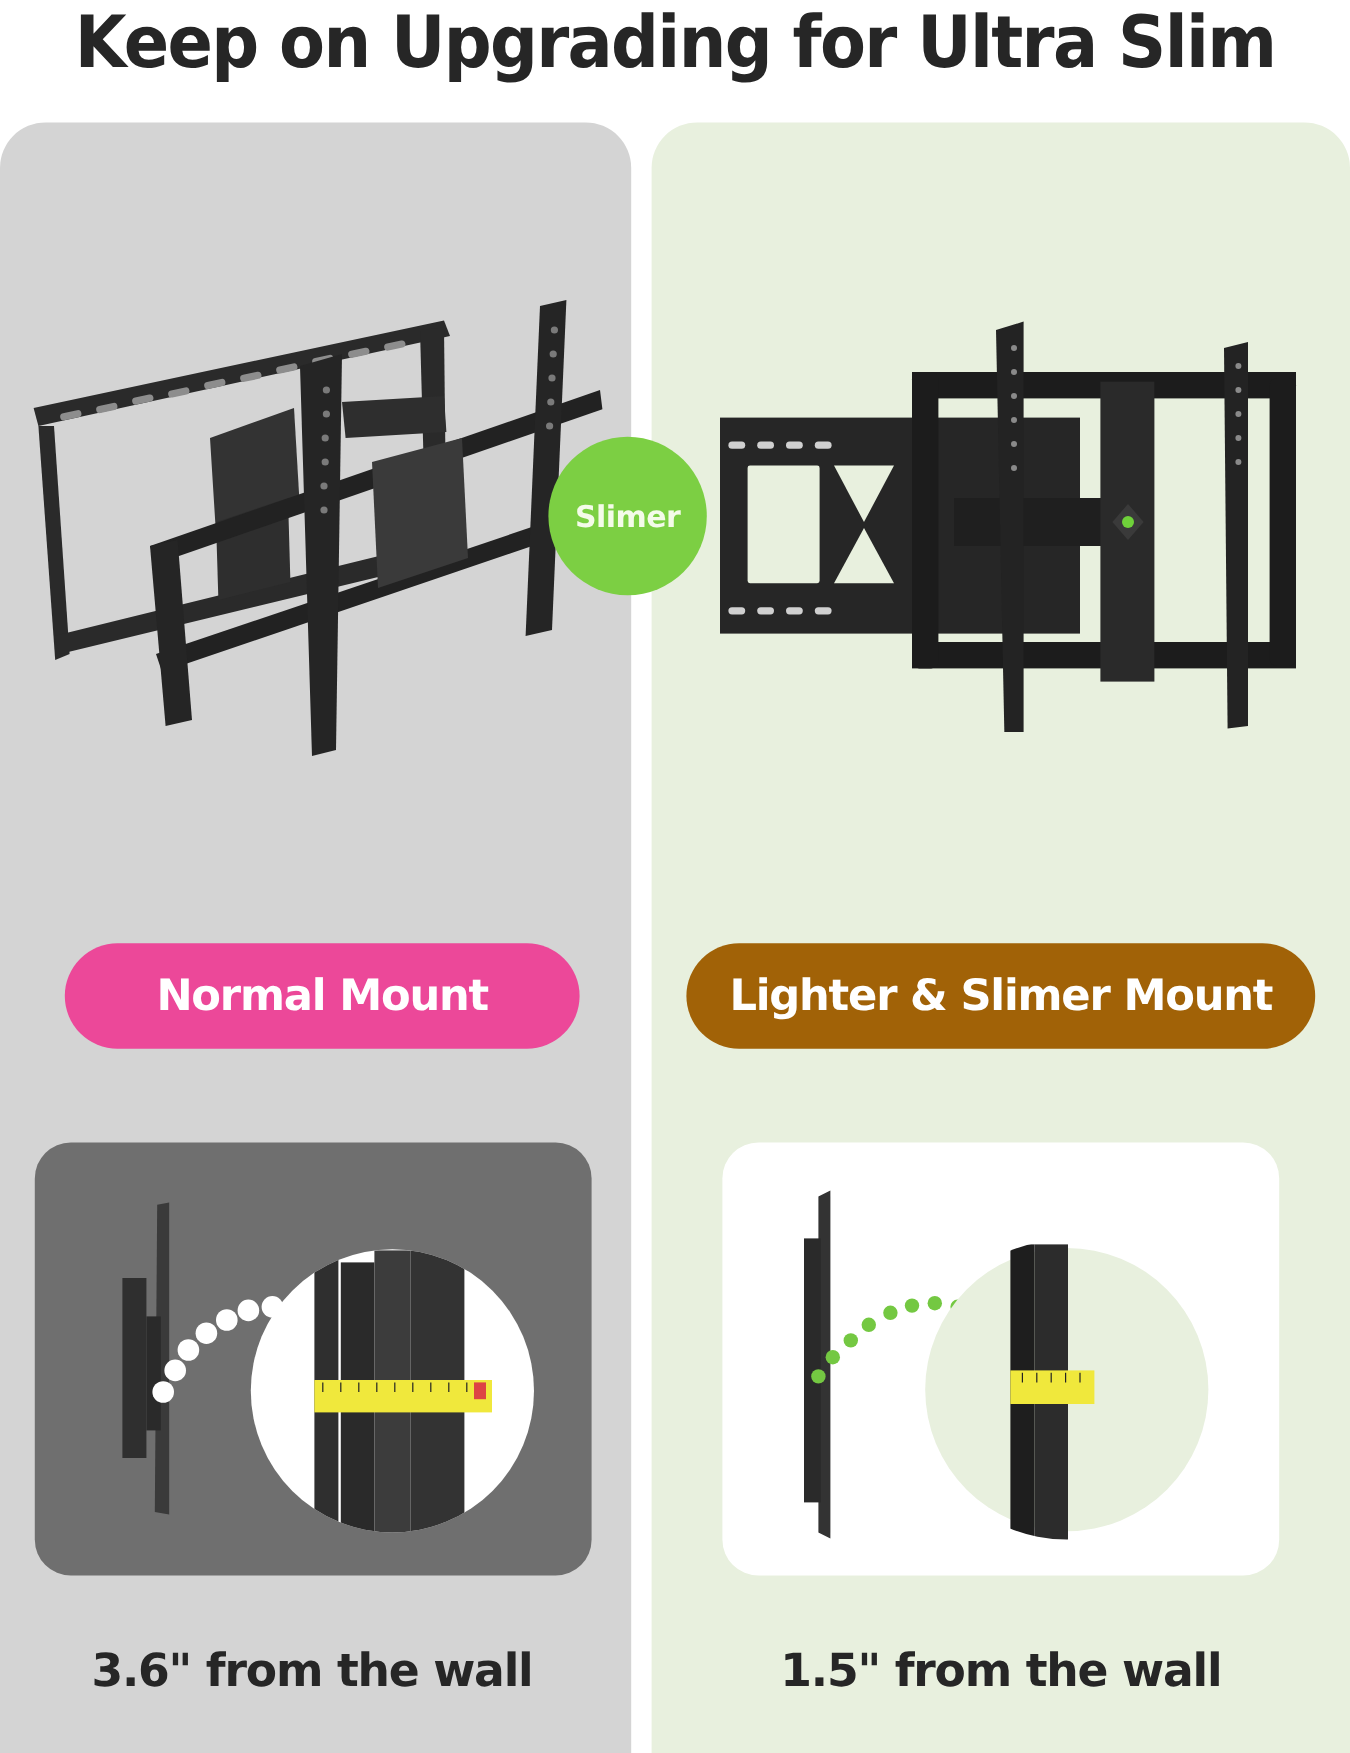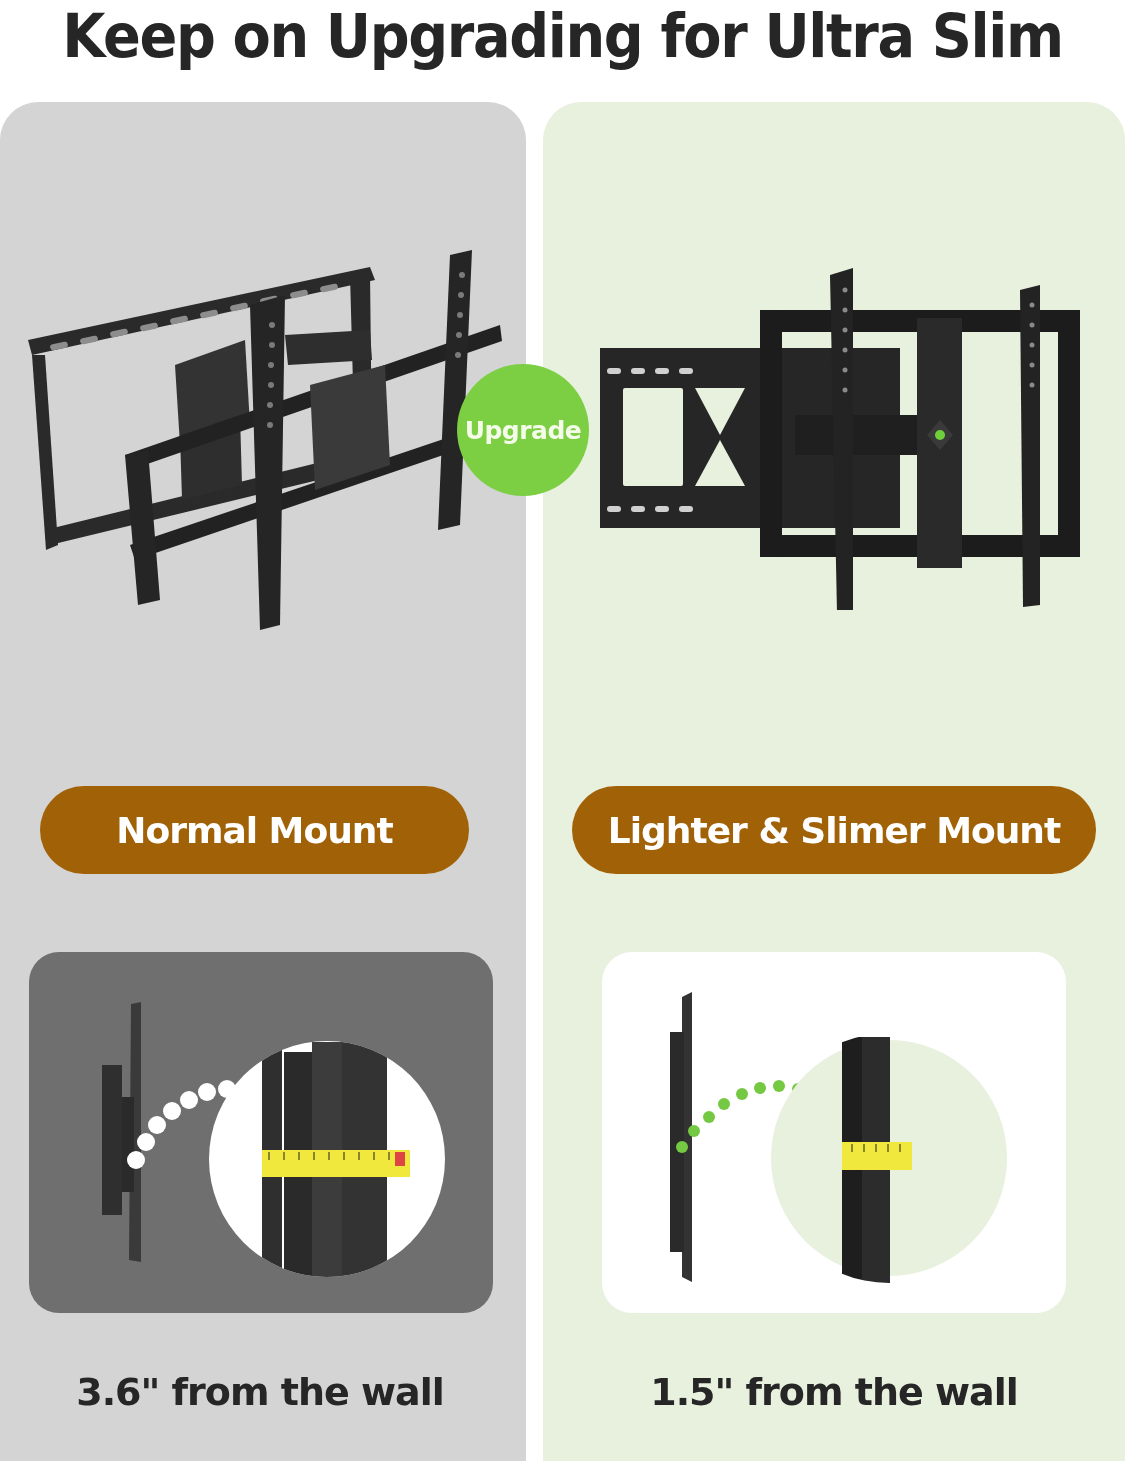--- a/index.html
+++ b/index.html
@@ -3,21 +3,21 @@
 <meta charset="utf-8">
 <style>
   html,body{margin:0;padding:0;}
   body{width:1125px;height:1461px;background:#ffffff;position:relative;overflow:hidden;font-family:"DejaVu Sans",sans-serif;}
   .title{position:absolute;left:0;top:0;width:1125px;height:80px;text-align:center;font-weight:bold;font-size:60px;letter-spacing:-1.5px;line-height:72px;color:#262626;white-space:nowrap;transform:scaleX(0.93);transform-origin:center top;}
   .panel{position:absolute;top:102px;height:1380px;border-radius:38px 38px 0 0;}
   .panel.left{left:0;width:526px;background:#d4d4d4;}
   .panel.right{left:543px;width:582px;background:#e8f0de;}
   .upgrade{position:absolute;left:457px;top:364px;width:132px;height:132px;border-radius:50%;background:#7ccf43;color:#f4fbe9;display:flex;align-items:center;justify-content:center;font-weight:bold;font-size:25px;letter-spacing:-0.5px;z-index:5;}
   .pill{position:absolute;height:88px;border-radius:44px;display:flex;align-items:center;justify-content:center;color:#fff;font-weight:bold;font-size:36px;letter-spacing:-1px;}
-  .pill.left{left:40px;top:786px;width:429px;background:#a16207;}
+  .pill.left{left:54px;top:786px;width:429px;background:#ec4899;}
   .pill.right{left:572px;top:786px;width:524px;background:#a16207;}
   .card{position:absolute;top:952px;height:361px;border-radius:30px;overflow:hidden;}
   .card.left{left:29px;width:464px;background:#6f6f6f;}
   .card.right{left:602px;width:464px;background:#ffffff;}
   .caption{position:absolute;top:1370px;font-weight:bold;font-size:38px;letter-spacing:-1px;color:#262626;text-align:center;}
   .caption.left{left:40px;width:440px;}
   .caption.right{left:612px;width:444px;}
   .mount{position:absolute;}
   svg{display:block;}
 </style>
@@ -121,21 +121,21 @@
         <circle cx="250" cy="130" r="2.5"></circle>
       <circle cx="437" cy="45" r="2.5"></circle>
         <circle cx="437" cy="65" r="2.5"></circle>
         <circle cx="437" cy="85" r="2.5"></circle>
       <circle cx="437" cy="105" r="2.5"></circle>
         <circle cx="437" cy="125" r="2.5"></circle>
     </g>
   </svg>
 </div>
 
-<div class="upgrade">Upgrade</div>
+<div class="upgrade">Slimer</div>
 
 <div class="pill left">Normal Mount</div>
 <div class="pill right">Lighter &amp; Slimer Mount</div>
 
 <div class="card left">
   <svg width="464" height="361" viewBox="0 0 464 361">
 
     <polygon points="102,52 112,50 112,310 100,308" fill="#3a3a3a"></polygon>
     <rect x="73" y="113" width="20" height="150" fill="#2f2f2f"></rect>
     <rect x="93" y="145" width="12" height="95" fill="#2a2a2a"></rect>

